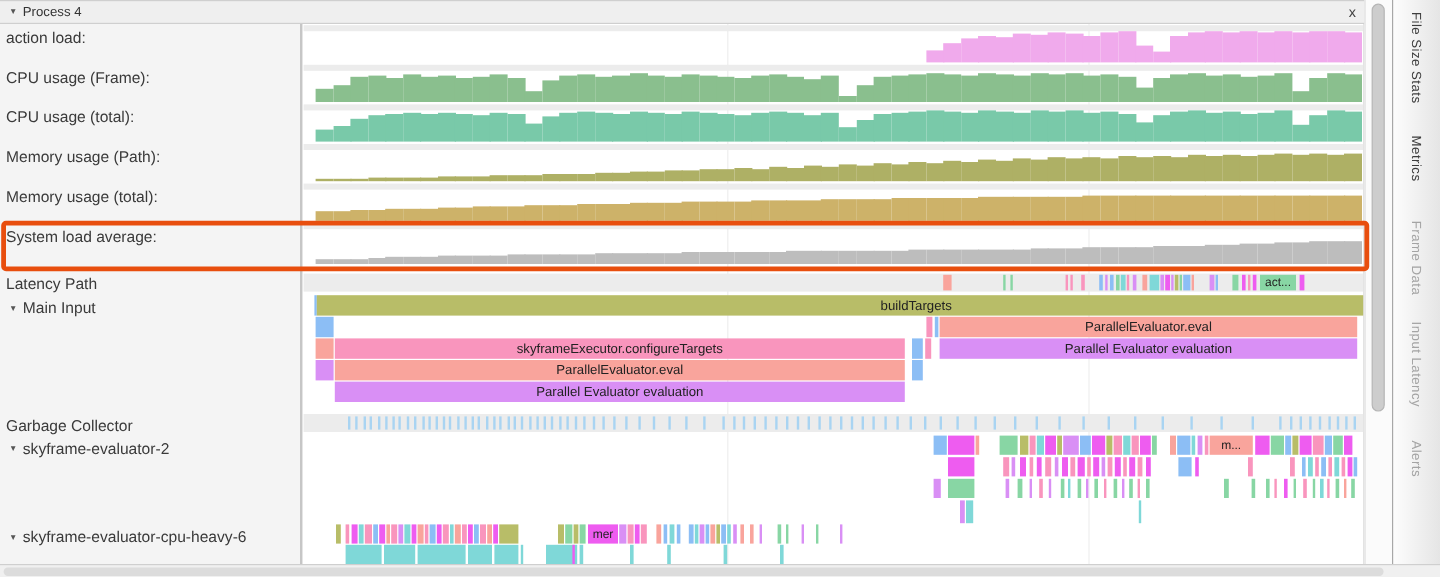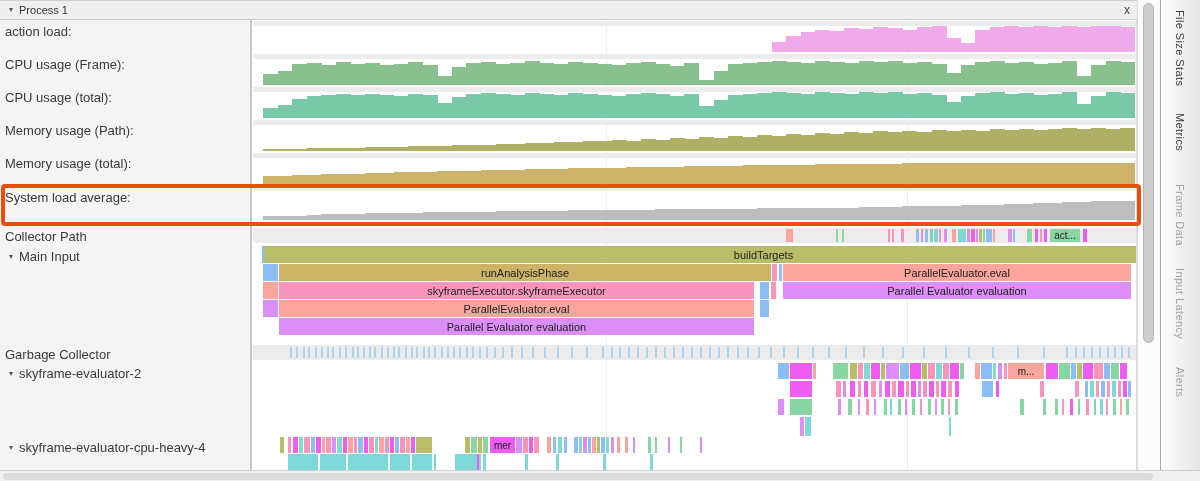--- a/index.html
+++ b/index.html
@@ -38,21 +38,21 @@
     border-top:1px solid #cfcfcf;box-sizing:border-box;}
   .hthumb{position:absolute;left:3px;top:2px;width:1150px;height:7px;background:#dcdcdc;border-radius:4px;}
 </style>
 </head>
 <body>
 
 <div class="app">
   <div class="panel">
     <div class="panel-header">
       <span class="tri">▾</span>
-      <span>Process 1</span>
+      <span>Process 4</span>
       <span class="close-x">x</span>
     </div>
     <div class="chart" id="chart">
         <div class="grid" style="left: 354px; top: 0px; height: 450px;"></div>
         <div class="grid" style="left: 655px; top: 0px; height: 450px;"></div>
         <div class="strip" style="left: 1px; top: 1px; width: 884px; height: 5px;"></div>
         <div style="position: absolute; left: 1px; top: 1px; width: 884px; height: 33px;">
           <div class="cb" style="left: 518.667px; top: 21px; width: 15.0333px; height: 10px; background: rgb(240, 170, 236);"></div>
           <div class="cb" style="left: 533.2px; top: 15px; width: 15.0333px; height: 16px; background: rgb(240, 170, 236);"></div>
           <div class="cb" style="left: 547.733px; top: 11px; width: 15.0333px; height: 20px; background: rgb(240, 170, 236);"></div>
@@ -421,26 +421,25 @@
         <div class="sl" style="left: 761px; top: 209px; width: 2px; height: 13px; background: rgb(140, 190, 245);"></div>
         <div class="sl" style="left: 775px; top: 209px; width: 5px; height: 13px; background: rgb(136, 214, 164);"></div>
         <div class="sl" style="left: 783px; top: 209px; width: 3px; height: 13px; background: rgb(238, 92, 240);"></div>
         <div class="sl" style="left: 788px; top: 209px; width: 2px; height: 13px; background: rgb(249, 149, 189);"></div>
         <div class="sl" style="left: 792px; top: 209px; width: 3px; height: 13px; background: rgb(238, 92, 240);"></div>
         <div class="sl lbl small-lbl" style="left: 798px; top: 209px; width: 30px; height: 13px; background: rgb(136, 214, 164);">act...</div>
         <div class="sl" style="left: 831px; top: 209px; width: 4px; height: 13px; background: rgb(238, 92, 240);"></div>
         <div class="sl" style="left: 10px; top: 226px; width: 2px; height: 17px; background: rgb(140, 190, 245);"></div>
         <div class="sl lbl" style="left: 12px; top: 226px; width: 999px; height: 17px; background: rgb(184, 189, 104);">buildTargets</div>
         <div class="sl" style="left: 11px; top: 244px; width: 15px; height: 17px; background: rgb(140, 190, 245);"></div>
-        <div class="sl lbl" style="left: 27px; top: 244px; width: 492px; height: 17px; background: rgb(204, 179, 102);">runAnalysisPhase</div>
         <div class="sl" style="left: 520px; top: 244px; width: 5px; height: 17px; background: rgb(249, 149, 189);"></div>
         <div class="sl" style="left: 527px; top: 244px; width: 3px; height: 17px; background: rgb(140, 190, 245);"></div>
         <div class="sl lbl" style="left: 531px; top: 244px; width: 348px; height: 17px; background: rgb(249, 164, 156);">ParallelEvaluator.eval</div>
         <div class="sl" style="left: 11px; top: 262px; width: 15px; height: 17px; background: rgb(249, 164, 156);"></div>
-        <div class="sl lbl" style="left: 27px; top: 262px; width: 475px; height: 17px; background: rgb(249, 149, 189);">skyframeExecutor.skyframeExecutor</div>
+        <div class="sl lbl" style="left: 27px; top: 262px; width: 475px; height: 17px; background: rgb(249, 149, 189);">skyframeExecutor.configureTargets</div>
         <div class="sl" style="left: 508px; top: 262px; width: 9px; height: 17px; background: rgb(140, 190, 245);"></div>
         <div class="sl" style="left: 519px; top: 262px; width: 5px; height: 17px; background: rgb(249, 149, 189);"></div>
         <div class="sl lbl" style="left: 531px; top: 262px; width: 348px; height: 17px; background: rgb(217, 143, 245);">Parallel Evaluator evaluation</div>
         <div class="sl" style="left: 11px; top: 280px; width: 15px; height: 17px; background: rgb(217, 143, 245);"></div>
         <div class="sl lbl" style="left: 27px; top: 280px; width: 475px; height: 17px; background: rgb(249, 164, 156);">ParallelEvaluator.eval</div>
         <div class="sl" style="left: 508px; top: 280px; width: 9px; height: 17px; background: rgb(140, 190, 245);"></div>
         <div class="sl lbl" style="left: 27px; top: 298px; width: 475px; height: 17px; background: rgb(217, 143, 245);">Parallel Evaluator evaluation</div>
         <div class="strip" style="left: 1px; top: 325px; width: 884px; height: 15px;"></div>
         <div class="sl" style="left: 38px; top: 327px; width: 2px; height: 11px; background: rgb(169, 212, 242);"></div>
         <div class="sl" style="left: 44px; top: 327px; width: 2px; height: 11px; background: rgb(169, 212, 242);"></div>
@@ -709,36 +708,36 @@
         <div class="row-label" style="top: 103px;">
           <span>Memory usage (Path):</span>
         </div>
         <div class="row-label" style="top: 136px;">
           <span>Memory usage (total):</span>
         </div>
         <div class="row-label" style="top: 170px;">
           <span>System load average:</span>
         </div>
         <div class="row-label" style="top: 209px;">
-          <span>Collector Path</span>
+          <span>Latency Path</span>
         </div>
         <div class="row-label" style="top: 229px;">
           <span class="tri">▾</span>
           <span>Main Input</span>
         </div>
         <div class="row-label" style="top: 327px;">
           <span>Garbage Collector</span>
         </div>
         <div class="row-label" style="top: 346px;">
           <span class="tri">▾</span>
           <span>skyframe-evaluator-2</span>
         </div>
         <div class="row-label" style="top: 420px;">
           <span class="tri">▾</span>
-          <span>skyframe-evaluator-cpu-heavy-4</span>
+          <span>skyframe-evaluator-cpu-heavy-6</span>
         </div>
       </div>
     <div class="highlight"></div>
   </div>
   <div class="vscroll">
     <div class="vthumb"></div>
   </div>
   <div class="sidebar" id="sidebar">
       <div class="tab" style="top: 10px;">File Size Stats</div>
       <div class="tab" style="top: 113px;">Metrics</div>

